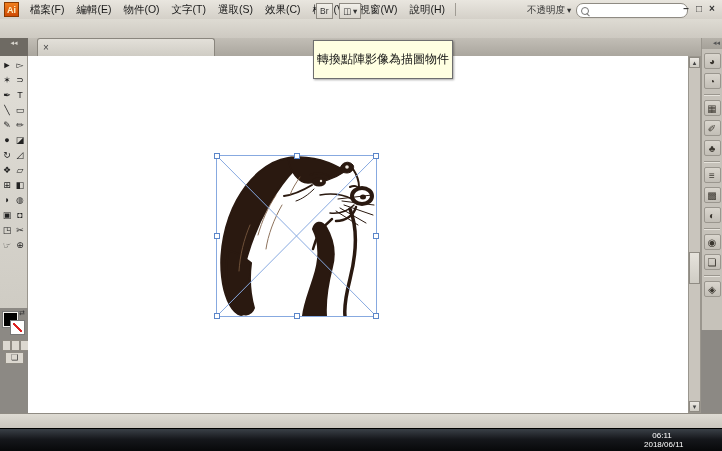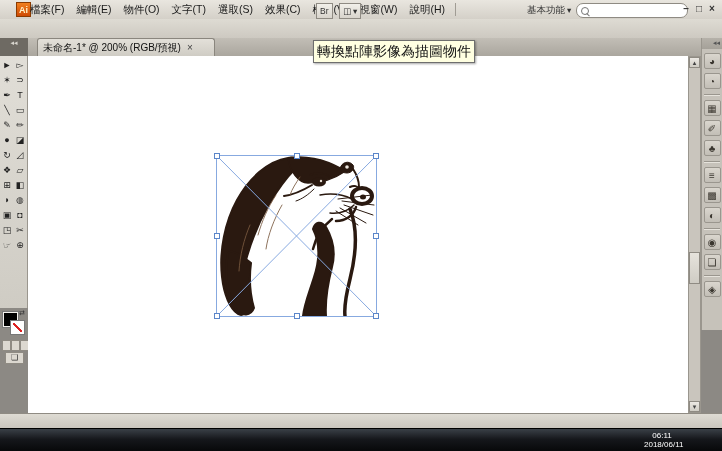--- a/index.html
+++ b/index.html
@@ -7,42 +7,42 @@
     position:relative;width:722px;height:451px;overflow:hidden;
     font-family:"Liberation Sans","DejaVu Sans",sans-serif;
     background:#d4d0c8;color:#111;font-size:10px;
     -webkit-font-smoothing:antialiased;
   }
   .abs{position:absolute;}
   .row{display:flex;align-items:center;justify-content:flex-end;}
 
   
   #titlebar{left:0;top:0;width:722px;height:19px;background:linear-gradient(#e9e6df,#d4d0c8);border-bottom:1px solid #b7b3ab;}
-  .ai-logo{left:4px;top:2px;width:15px;height:15px;background:linear-gradient(#f07f1e,#cf4a04);color:#fff2c8;font-weight:bold;font-size:9px;text-align:center;line-height:15px;border:1px solid #8a3a00;box-sizing:border-box;margin-left:12px;}
+  .ai-logo{left:4px;top:2px;width:15px;height:15px;background:linear-gradient(#f07f1e,#cf4a04);color:#fff2c8;font-weight:bold;font-size:9px;text-align:center;line-height:15px;border:1px solid #8a3a00;box-sizing:border-box;}
   #menus{left:24px;top:0;height:19px;}
   .menu-item{padding:0 6px;font-size:10.5px;line-height:19px;color:#1a1a1a;white-space:nowrap;}
   .tb-sep{width:1px;height:13px;background:#a09c94;margin:0 4px;}
   .mini-btn{height:14px;border:1px solid #8f8b83;background:linear-gradient(#f2f0ea,#d8d4cc);font-size:8.5px;line-height:12px;padding:0 3px;color:#333;display:flex;align-items:center;gap:2px;}
   #workspace-btn{left:524px;top:3px;height:13px;}
   #searchbox{left:576px;top:3px;width:102px;height:13px;background:#fff;border:1px solid #8f8b83;border-radius:7px;display:flex;align-items:center;padding:0 4px;gap:3px;}
   .search-glass{width:6px;height:6px;border:1.2px solid #777;border-radius:50%;position:relative;flex:0 0 auto;}
   .search-glass:after{content:"";position:absolute;left:5px;top:5px;width:4px;height:1.2px;background:#777;transform:rotate(45deg);transform-origin:0 0;}
   #searchbox input{border:none;outline:none;background:transparent;width:80px;height:10px;font-size:9px;}
   .win-btn{top:2px;width:12px;height:13px;text-align:center;line-height:13px;font-size:10px;color:#333;font-weight:bold;}
 
   
   #controlbar{left:0;top:19px;width:722px;height:19px;background:linear-gradient(#dedbd3,#cdc9c1);border-bottom:1px solid #8f8b83;}
   .cb{top:21px;height:15px;line-height:15px;font-size:10px;white-space:nowrap;}
   .link{color:#3b53c4;text-decoration:underline;}
   .btn{background:linear-gradient(#f4f2ec,#d6d2ca);border:1px solid #8f8b83;border-radius:2px;text-align:center;font-size:10px;color:#222;line-height:13px;box-sizing:border-box;height:15px;}
   .btn-hl{background:linear-gradient(#eaf3ff,#c3d9f5);border:1px solid #4d7ab0;box-shadow:0 0 2px #7aa6dd;}
   .inset{background:#fff;border:1px solid #8f8b83;box-sizing:border-box;}
 
   
-  #tooltip{left:313px;top:40px;height:13px;background:#ffffe1;border:1px solid #6e6e6e;font-size:14px;line-height:12px;padding:4px 3px;box-shadow:1px 1px 2px rgba(0,0,0,.35);z-index:50;white-space:nowrap;}
+  #tooltip{left:313px;top:40px;height:13px;background:#ffffe1;border:1px solid #6e6e6e;font-size:12px;line-height:12px;padding:12px 3px;box-shadow:1px 1px 2px rgba(0,0,0,.35);z-index:50;white-space:nowrap;}
 
   
   #tabbar{left:0;top:38px;width:722px;height:18px;background:linear-gradient(#bob);background:linear-gradient(#c2beb6,#aaa69e);border-bottom:1px solid #8a867e;}
   #tools-header{left:0;top:38px;width:28px;height:18px;background:#6e6a63;color:#d8d5ce;font-size:7px;text-align:center;line-height:10px;}
   #doc-tab{left:37px;top:38px;width:178px;height:18px;background:linear-gradient(#e3e0d9,#cfccc4);border:1px solid #8a867e;border-bottom:none;border-radius:3px 3px 0 0;box-sizing:border-box;display:flex;align-items:center;padding:0 5px;gap:6px;}
   #doc-tab .t{font-size:10px;white-space:nowrap;overflow:hidden;}
   #doc-tab .x{font-size:10px;color:#444;}
 
   
   #canvas{left:28px;top:56px;width:660px;height:357px;background:#fff;}
@@ -104,21 +104,21 @@
       <span class="tb-sep"></span>
     </div>
     <div class="abs mini-btn" style="left:316px;top:3px;">
         <span>Br</span>
       </div>
     <div class="abs mini-btn" style="left:339px;top:3px;">
       <span>◫</span>
       <span>▾</span>
     </div>
     <div id="workspace-btn" class="abs mini-btn" style="border:none;background:none;">
-      <span style="font-size:9.5px;">基本功能</span>
+      <span style="font-size:9.5px;">不透明度</span>
       <span>▾</span>
     </div>
     <div id="searchbox" class="abs">
       <span class="search-glass"></span>
       <input style="">
     </div>
     <div class="abs win-btn" style="left:680px;">–</div>
     <div class="abs win-btn" style="left:693px;">□</div>
     <div class="abs win-btn" style="left:706px;">×</div>
   </div>
@@ -146,21 +146,20 @@
     <div class="abs btn" style="left:519px;top:21px;width:14px;"><span>⊞</span></div>
     <span class="abs cb link" style="left:540px;">變形</span>
     <span class="abs cb" style="left:709px;color:#444;">▤</span>
   </div>
 
   <div id="tooltip" class="abs">轉換點陣影像為描圖物件</div>
 
   <div id="tabbar" class="abs"></div>
   <div id="tools-header" class="abs"><span>◂◂</span></div>
   <div id="doc-tab" class="abs">
-    <span class="t">未命名-1* @ 200% (RGB/預視)</span>
     <span class="x">×</span>
   </div>
 
   <div id="left-strip" class="abs"></div>
   <div id="toolbox" class="abs">
     <div class="toolgrid">
       <span class="tool">►</span>
       <span class="tool">▻</span>
       <span class="tool">✶</span>
       <span class="tool">⊃</span>

